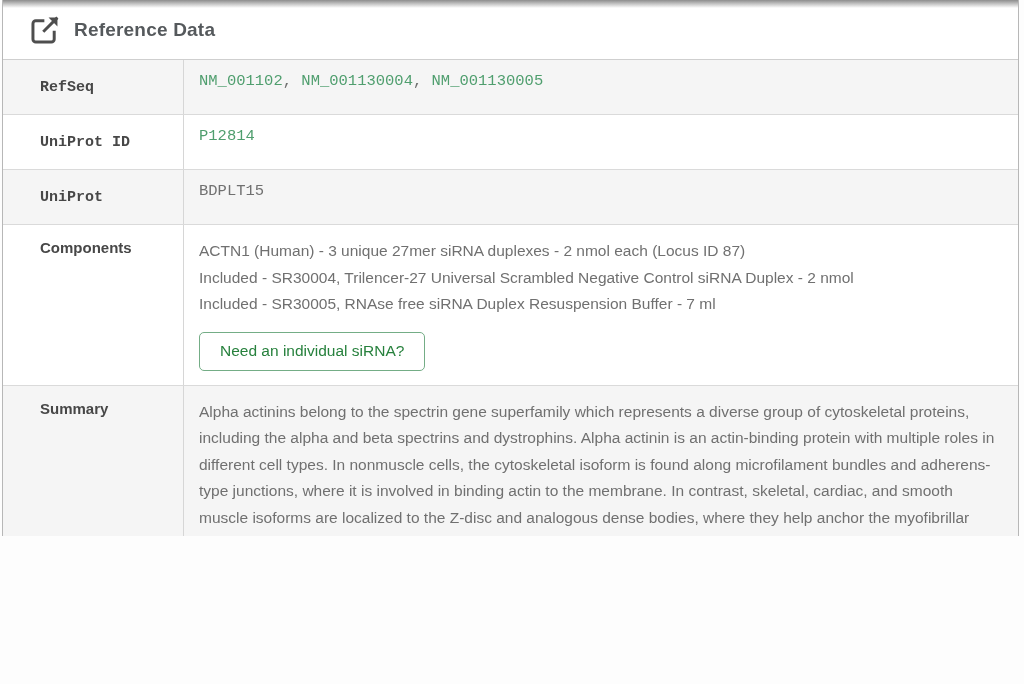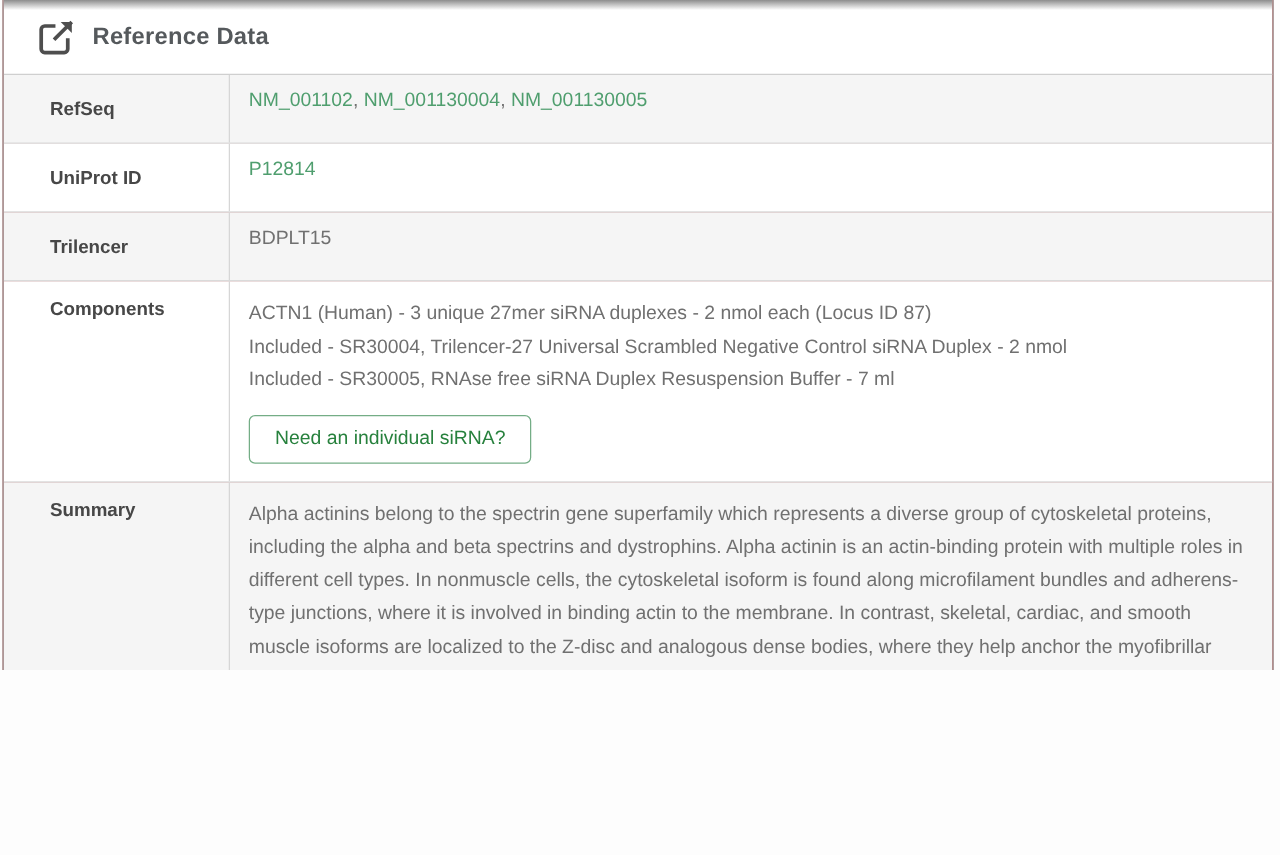--- a/index.html
+++ b/index.html
@@ -6,21 +6,21 @@
   html, body {
     width: 1024px; height: 684px; overflow: hidden;
     background: #fdfdfd;
     font-family: "Liberation Sans", "DejaVu Sans", sans-serif;
   }
   .card {
     position: relative;
     margin-left: 2px;
     width: 1017px;
     height: 536px;
-    background: #7f1d1d;
+    background: #d946ef;
     border-left: 1px solid #b7b7b7;
     border-right: 1px solid #b7b7b7;
     overflow: hidden;
   }
   .top-shade {
     position: absolute; top: 0; left: 0; right: 0; height: 8px;
     background: linear-gradient(to bottom, #8d8d8d 0%, rgba(255,255,255,0) 100%);
     pointer-events: none;
   }
   .card-header {
@@ -58,21 +58,21 @@
   }
   .content-cell {
     flex: 1;
     padding: 8px 22px 8px 15px;
     font-size: 15.5px;
     line-height: 26.5px;
     color: #707070;
     display: flex;
     align-items: flex-start;
   }
-  .row.short { min-height: 55px; }
+  .row.short { min-height: 55px; font-family: Liberation Mono, monospace; }
   .row.tall .label-cell { align-items: flex-start; padding-top: 14px; }
   .row.tall .content-cell { display: block; padding-top: 13px; padding-bottom: 14px; }
   .green-link { color: #4f9e6e; text-decoration: none; cursor: pointer; }
   .sep { white-space: pre; color: #707070; }
   .sirna-button {
     display: inline-block;
     margin-top: 14px;
     padding: 9px 20px 10px 20px;
     background: #ffffff;
     border: 1px solid #74ad86;
@@ -116,21 +116,21 @@
     </div>
 
     <div class="row short white">
       <div class="label-cell">UniProt ID</div>
       <div class="content-cell">
         <a class="green-link">P12814</a>
       </div>
     </div>
 
     <div class="row short gray">
-      <div class="label-cell">Trilencer</div>
+      <div class="label-cell">UniProt</div>
       <div class="content-cell">
         <span>BDPLT15</span>
       </div>
     </div>
 
     <div class="row tall white">
       <div class="label-cell">Components</div>
       <div class="content-cell">
         <div>ACTN1 (Human) - 3 unique 27mer siRNA duplexes - 2 nmol each (Locus ID 87)</div>
         <div>Included - SR30004, Trilencer-27 Universal Scrambled Negative Control siRNA Duplex - 2 nmol</div>

